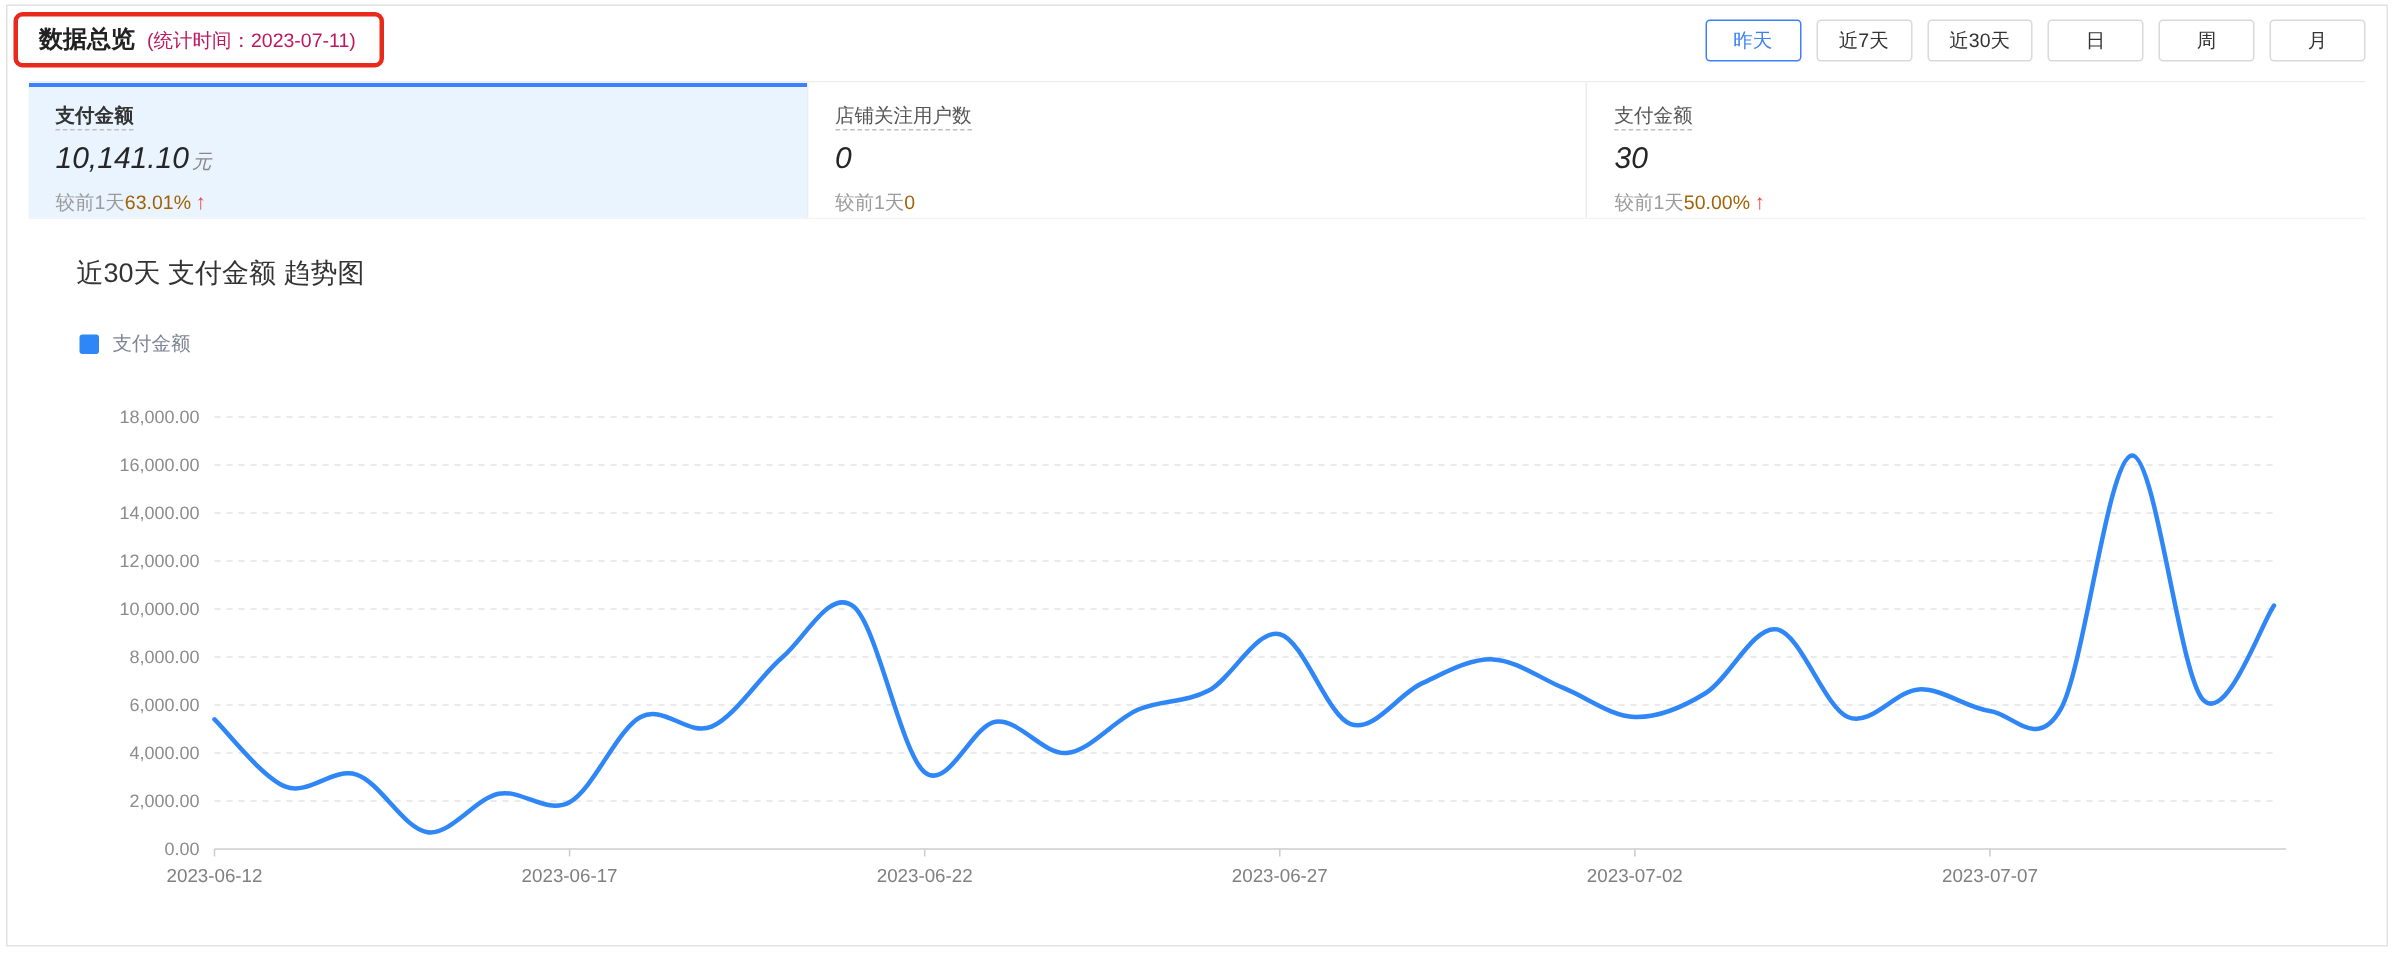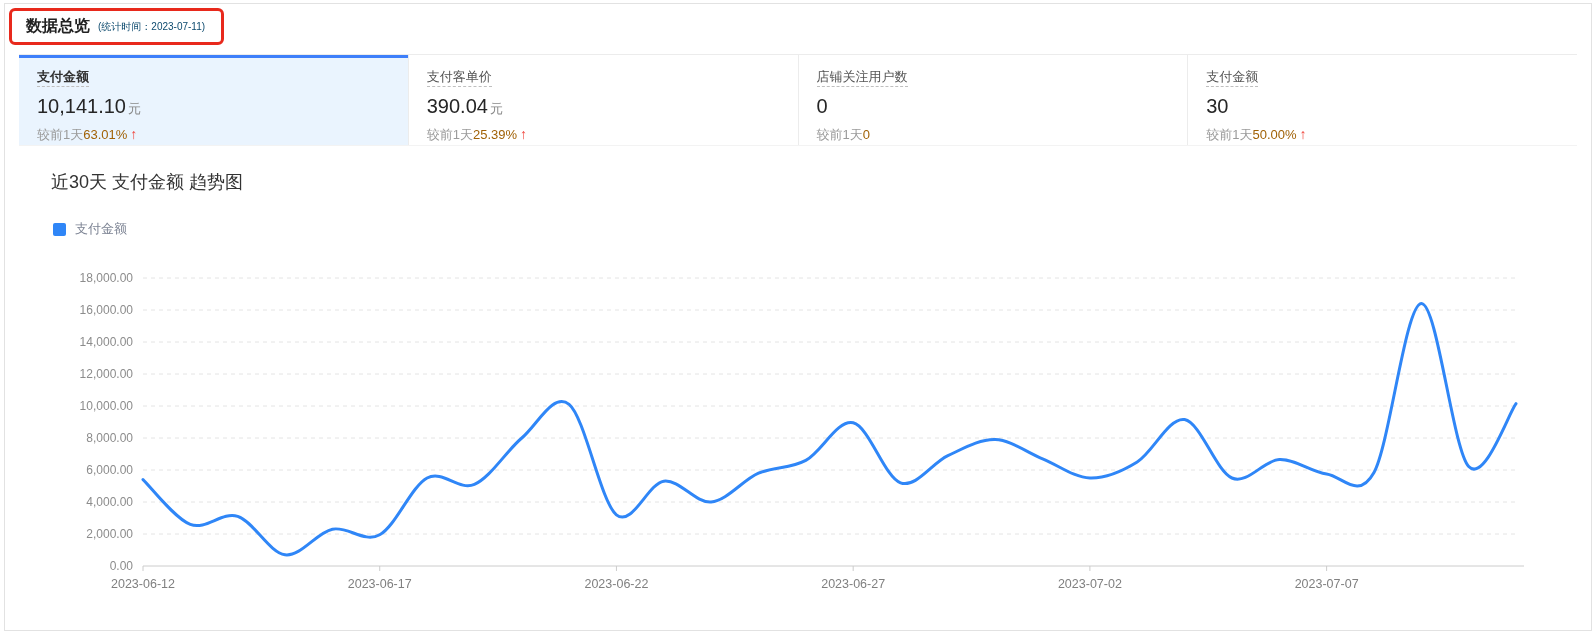--- a/index.html
+++ b/index.html
@@ -7,39 +7,39 @@
     font-family:"Liberation Sans", sans-serif; color:#333; }
   .panel { position:relative; margin:3px 4px; width:1588px; height:628px;
     border:1px solid #e2e2e2; background:#fff; overflow:hidden; }
 
   
   .header { position:relative; height:48px; }
   .red-box { position:absolute; left:4px; top:4px; display:inline-flex;
     align-items:center; height:37px; padding:0 16px 0 14px;
     border:3px solid #e8291c; border-radius:6px; background:transparent; }
   .hd-title { font-size:16px; font-weight:bold; color:#222; }
-  .hd-sub { font-size:10px; color:#0c4a6e; margin-left:8px; }
+  .hd-sub { font-size:13px; color:#be185d; margin-left:8px; }
   .range-tabs { position:absolute; right:14px; top:9px; display:flex; gap:10px; }
   .rbtn { min-width:64px; height:28px; padding:0 14px; background:#fff;
     border:1px solid #d9d9d9; border-radius:3px; font-size:13px; color:#333;
     display:flex; align-items:center; justify-content:center; cursor:pointer;
     font-family:inherit; }
   .rbtn.active { color:#3e7ffa; border-color:#3e7ffa; }
 
   
   .stats { display:flex; margin:2px 14px 0 14px; border-top:1px solid #ececec;
     border-bottom:1px solid #f3f3f3; height:92px; }
   .card { flex:1 1 0; padding:13px 18px; border-right:1px solid #ececec;
     cursor:pointer; position:relative; background:#fff; }
   .card:last-child { border-right:none; }
   .card.selected { background:#eaf4fe; box-shadow: inset 0 3px 0 #3e7ffa; }
   .card-title { font-size:13px; color:#555; }
   .card.selected .card-title { font-weight:bold; color:#333; }
   .card-title span { border-bottom:1px dashed #bfbfbf; padding-bottom:2px; }
-  .card-value { margin-top:9px; font-size:20px; color:#262626; }
+  .card-value { margin-top:9px; font-size:20px; color:#262626;font-style:italic; }
   .card-value .unit { font-size:13px; color:#888; margin-left:2px; }
   .card-sub { margin-top:8px; font-size:13px; color:#9b9b9b; }
   .card-sub .pct { color:#a16207; margin-left:0; }
   .arrow { font-weight:bold; font-size:14px; margin-left:3px; }
   .arrow.up { color:#f0443b; }
   .arrow.down { color:#00ad5c; }
 
   
   .chart-title { margin:24px 0 0 46px; font-size:18px; color:#333; font-weight:500; }
   .legend { margin:26px 0 0 48px; display:flex; align-items:center; gap:9px;
@@ -51,36 +51,39 @@
 </head>
 <body>
 
 <div class="panel">
 
   <div class="header">
     <div class="red-box">
       <span class="hd-title">数据总览</span>
       <span class="hd-sub">(统计时间：2023-07-11)</span>
     </div>
+    <div class="range-tabs">
+      <button class="rbtn active">昨天</button>
+      <button class="rbtn">近7天</button>
+      <button class="rbtn">近30天</button>
+      <button class="rbtn">日</button>
+      <button class="rbtn">周</button>
+      <button class="rbtn">月</button>
+    </div>
   </div>
 
   <div class="stats">
 
     <div class="card selected">
       <div class="card-title"><span>支付金额</span></div>
       <div class="card-value"><span>10,141.10</span><span class="unit">元</span></div>
       <div class="card-sub"><span>较前1天</span><span class="pct">63.01%</span><span class="arrow up">↑</span></div>
     </div>
 
 
-    <div class="card">
-      <div class="card-title"><span>支付客单价</span></div>
-      <div class="card-value"><span>390.04</span><span class="unit">元</span></div>
-      <div class="card-sub"><span>较前1天</span><span class="pct">25.39%</span><span class="arrow up">↑</span></div>
-    </div>
 
 
     <div class="card">
       <div class="card-title"><span>店铺关注用户数</span></div>
       <div class="card-value"><span>0</span><span class="unit"></span></div>
       <div class="card-sub"><span>较前1天</span><span class="pct">0</span></div>
     </div>
 
     <div class="card">
       <div class="card-title"><span>支付金额</span></div>

